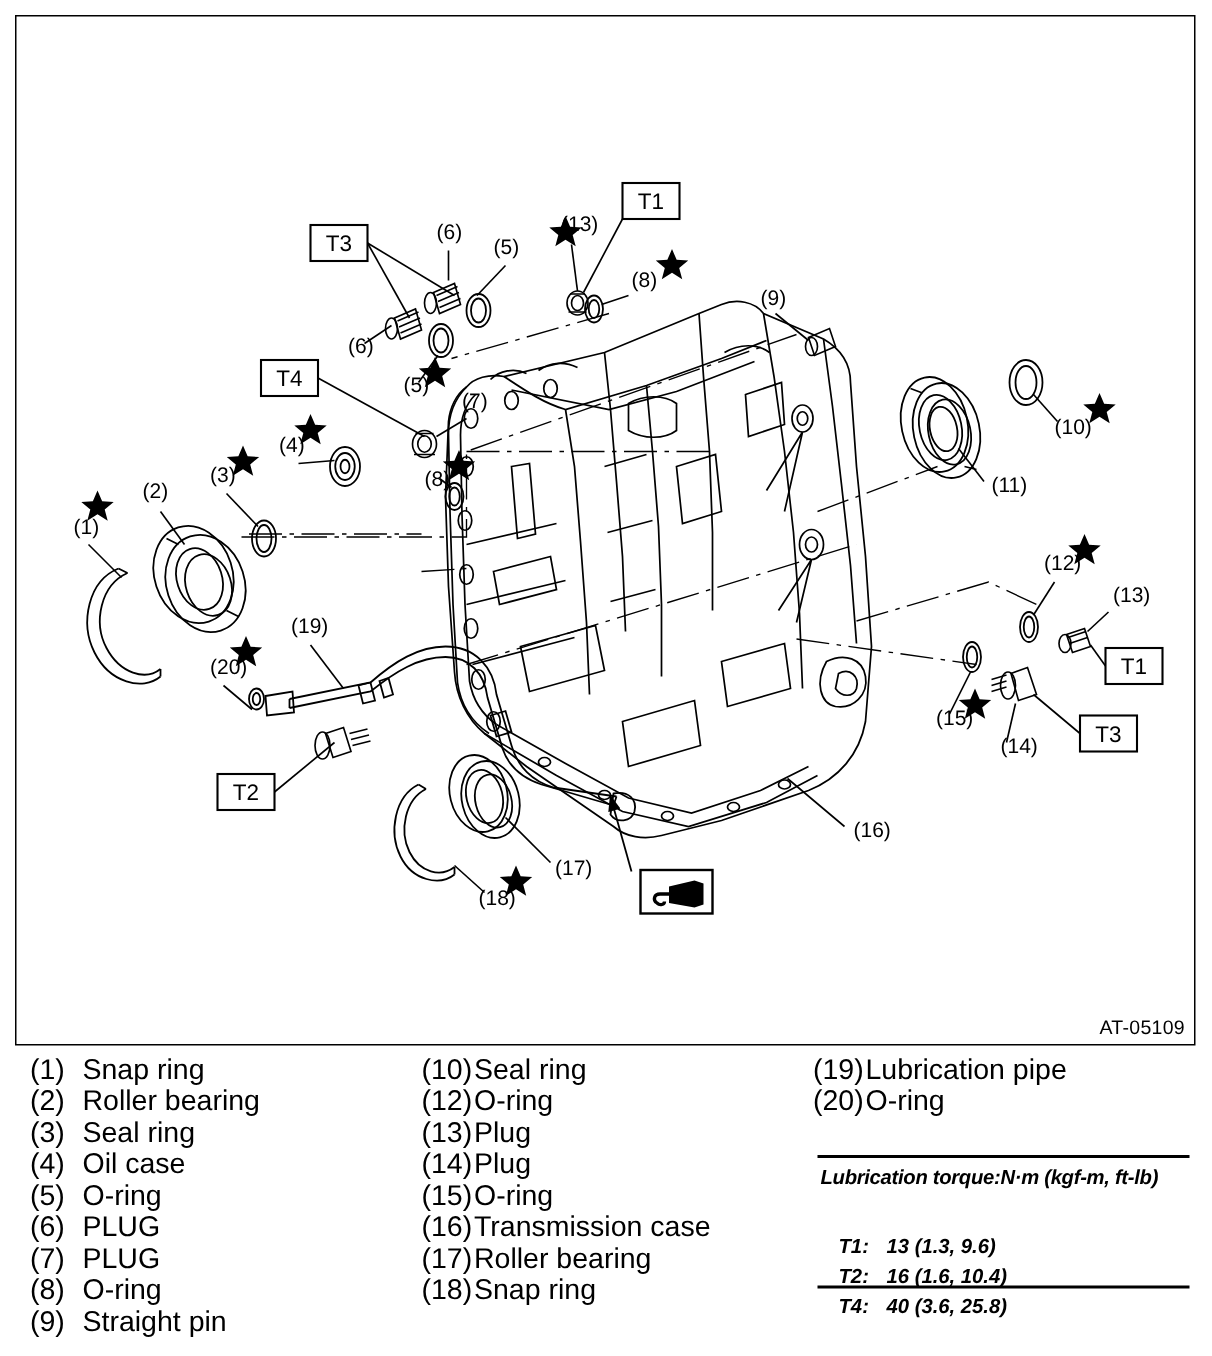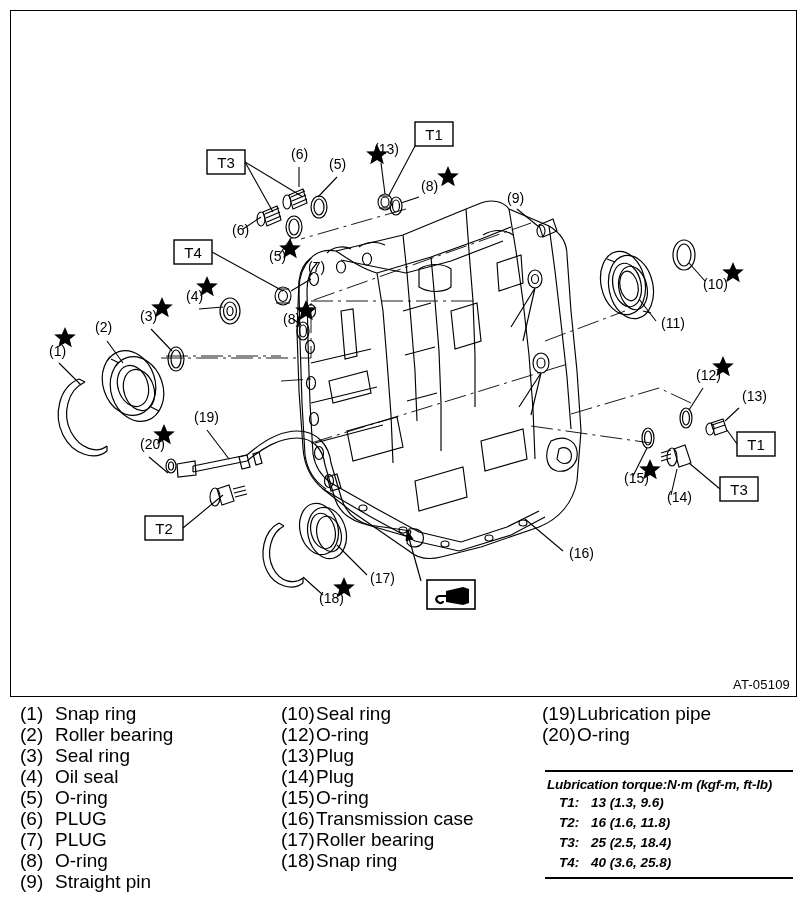--- a/index.html
+++ b/index.html
@@ -39,21 +39,21 @@
     padding:3px 0 4px 0;
   }
   #torque-title{
     font-size:13.5px;font-weight:bold;font-style:italic;
     white-space:nowrap;padding:2px 0 1px 2px;letter-spacing:-0.2px;
   }
   .torque-row{
     font-size:13.5px;font-weight:bold;font-style:italic;
     height:20px;line-height:20px;white-space:nowrap;padding-left:14px;
   }
-  .torque-key{display:inline-block;width:32px;}
+  .torque-key{display:inline-block;width:32px;margin-top:28px;}
   .torque-val{display:inline-block;}
   
   text{font-family:"Liberation Sans","DejaVu Sans",sans-serif;}
   .calloutnum{font-size:14px;fill:#000;}
   .tbox-text{font-size:15px;fill:#000;}
 </style>
 </head>
 <body>
 
 <div id="figure-frame">
@@ -447,21 +447,21 @@
   </svg>
 
   <div class="fig-id">AT-05109</div>
 </div>
 
 <div id="legend">
   <div class="legend-col" id="legend-col-1">
       <div class="legend-row"><span class="legend-num">(1)</span><span class="legend-label">Snap ring</span></div>
       <div class="legend-row"><span class="legend-num">(2)</span><span class="legend-label">Roller bearing</span></div>
       <div class="legend-row"><span class="legend-num">(3)</span><span class="legend-label">Seal ring</span></div>
-      <div class="legend-row"><span class="legend-num">(4)</span><span class="legend-label">Oil seal</span></div>
+      <div class="legend-row"><span class="legend-num">(4)</span><span class="legend-label">Oil case</span></div>
       <div class="legend-row"><span class="legend-num">(5)</span><span class="legend-label">O-ring</span></div>
       <div class="legend-row"><span class="legend-num">(6)</span><span class="legend-label">PLUG</span></div>
       <div class="legend-row"><span class="legend-num">(7)</span><span class="legend-label">PLUG</span></div>
       <div class="legend-row"><span class="legend-num">(8)</span><span class="legend-label">O-ring</span></div>
       <div class="legend-row"><span class="legend-num">(9)</span><span class="legend-label">Straight pin</span></div>
     </div>
   <div class="legend-col" id="legend-col-2">
       <div class="legend-row"><span class="legend-num">(10)</span><span class="legend-label">Seal ring</span></div>
       <div class="legend-row"><span class="legend-num">(12)</span><span class="legend-label">O-ring</span></div>
       <div class="legend-row"><span class="legend-num">(13)</span><span class="legend-label">Plug</span></div>
@@ -474,17 +474,16 @@
   <div class="legend-col" id="legend-col-3">
       <div class="legend-row"><span class="legend-num">(19)</span><span class="legend-label">Lubrication pipe</span></div>
       <div class="legend-row"><span class="legend-num">(20)</span><span class="legend-label">O-ring</span></div>
     </div>
 </div>
 
 <div id="torque-table">
   <div id="torque-title">Lubrication torque:N·m (kgf-m, ft-lb)</div>
   <div id="torque-rows">
       <div class="torque-row"><span class="torque-key">T1:</span><span class="torque-val">13 (1.3, 9.6)</span></div>
-      <div class="torque-row"><span class="torque-key">T2:</span><span class="torque-val">16 (1.6, 11.8)</span></div>
-      <div class="torque-row"><span class="torque-key">T3:</span><span class="torque-val">25 (2.5, 18.4)</span></div>
+      <div class="torque-row"><span class="torque-key">T2:</span><span class="torque-val">16 (1.6, 10.4)</span></div>
       <div class="torque-row"><span class="torque-key">T4:</span><span class="torque-val">40 (3.6, 25.8)</span></div>
     </div>
 </div>
 
 </body></html>

